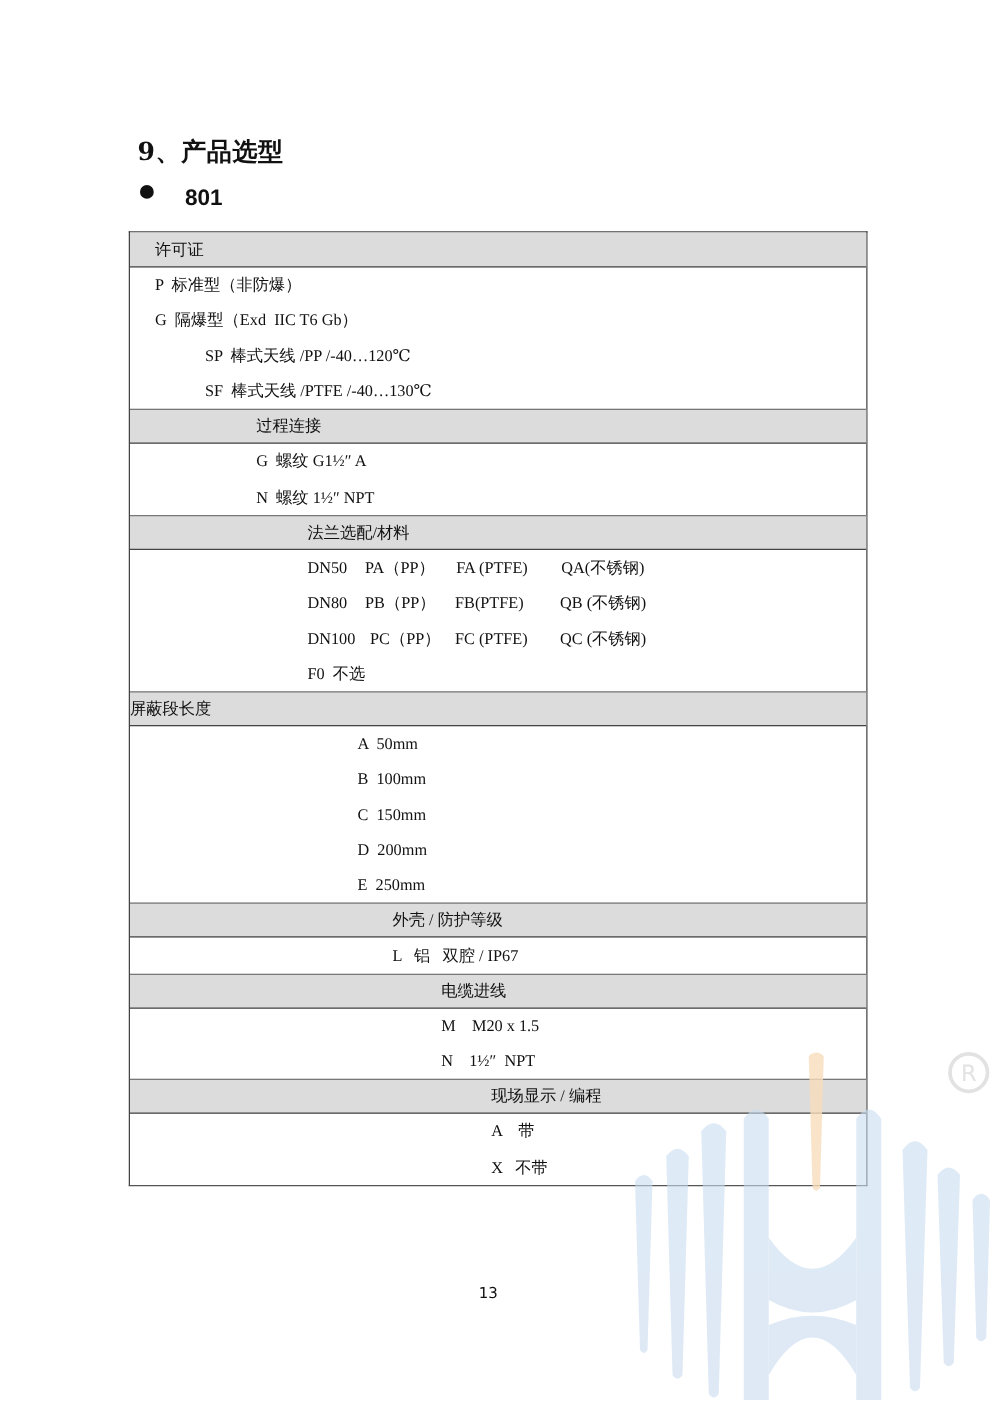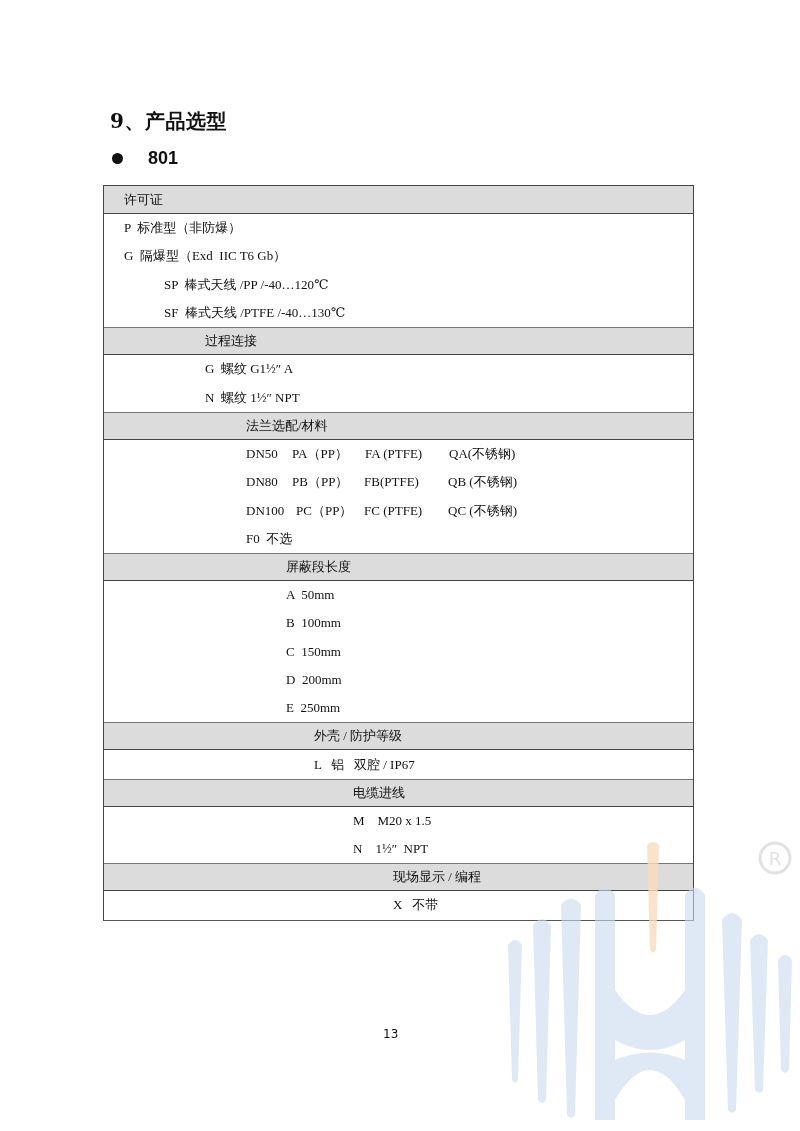--- a/index.html
+++ b/index.html
@@ -1,21 +1,21 @@
 <!DOCTYPE html>
 <html><head>
 <meta charset="utf-8">
 <style>
   html, body { margin:0; padding:0; background:#ffffff; }
   body { width:800px; height:1131px; position:relative; overflow:hidden;
          font-family:"Liberation Serif","DejaVu Serif",serif; color:#111; }
   .watermark { position:absolute; left:500px; top:840px; width:300px; height:291px; pointer-events:none; z-index:2; }
   .section-title { position:absolute; left:110px; top:108px; font-size:20px; font-weight:bold;
                    font-family:"DejaVu Serif","Liberation Serif",serif; letter-spacing:0.5px; }
-  .bullet-row { position:absolute; left:112px; top:148px; display:flex; align-items:center; }
+  .bullet-row { position:absolute; left:112px; top:148px; display:flex; }
   .bullet-dot { width:11px; height:11px; border-radius:50%; background:#111; }
   .model { margin-left:25px; font-size:18px; font-weight:bold; font-family:"Liberation Sans","DejaVu Sans",sans-serif; }
   .sel-table { position:absolute; left:103px; top:185px; width:591px;
                border:1.5px solid #444; border-bottom:1.5px solid #555; box-sizing:border-box; z-index:1; }
   .group-header { height:28px; background:#dcdcdc; border-bottom:1.5px solid #444; box-sizing:border-box;
                   display:flex; align-items:center; font-size:13px; }
   .group-header.not-first { border-top:1.5px solid #777; }
   .item-row { height:28.3px; display:flex; align-items:center; font-size:13px; white-space:pre; }
   .flange-cell { display:inline-block; }
   .page-number { position:absolute; left:383px; top:1027px; font-size:12px; font-family:"DejaVu Sans",sans-serif; }
@@ -63,21 +63,21 @@
     <span class="flange-cell">QB (不锈钢)</span>
   </div>
   <div class="item-row" style="padding-left:142px">
     <span class="flange-cell" style="width:50px">DN100</span>
     <span class="flange-cell" style="width:68px">PC（PP）</span>
     <span class="flange-cell" style="width:84px">FC (PTFE)</span>
     <span class="flange-cell">QC (不锈钢)</span>
   </div>
   <div class="item-row" style="padding-left:142px"><span>F0  不选</span></div>
 
-  <div class="group-header not-first" style="padding-left:182px">
+  <div class="group-header not-first" style="">
     <span>屏蔽段长度</span>
   </div>
   <div class="item-row" style="padding-left:182px"><span>A  50mm</span></div>
   <div class="item-row" style="padding-left:182px"><span>B  100mm</span></div>
   <div class="item-row" style="padding-left:182px"><span>C  150mm</span></div>
   <div class="item-row" style="padding-left:182px"><span>D  200mm</span></div>
   <div class="item-row" style="padding-left:182px"><span>E  250mm</span></div>
 
   <div class="group-header not-first" style="padding-left:210px">
     <span>外壳 / 防护等级</span>
@@ -86,20 +86,21 @@
 
   <div class="group-header not-first" style="padding-left:249px">
     <span>电缆进线</span>
   </div>
   <div class="item-row" style="padding-left:249px"><span>M    M20 x 1.5</span></div>
   <div class="item-row" style="padding-left:249px"><span>N    1½″  NPT</span></div>
 
   <div class="group-header not-first" style="padding-left:289px">
     <span>现场显示 / 编程</span>
   </div>
+  <div class="item-row" style="padding-left:289px"><span>A    带</span></div>
   <div class="item-row" style="padding-left:289px"><span>X   不带</span></div>
 </div>
 
 <div class="page-number">13</div>
 
 <svg class="watermark" viewBox="0 0 300 291" xmlns="http://www.w3.org/2000/svg">
   <g fill="#c9dcef" opacity="0.6">
     <path d="M8,105 Q15,95 22,105 L18,240 Q15,245 12,240 Z"></path>
     <path d="M33,85 Q42,73 51,85 L46,260 Q42,266 38,260 Z"></path>
     <path d="M61,65 Q71,52 81,65 L75,275 Q71,281 67,275 Z"></path>

